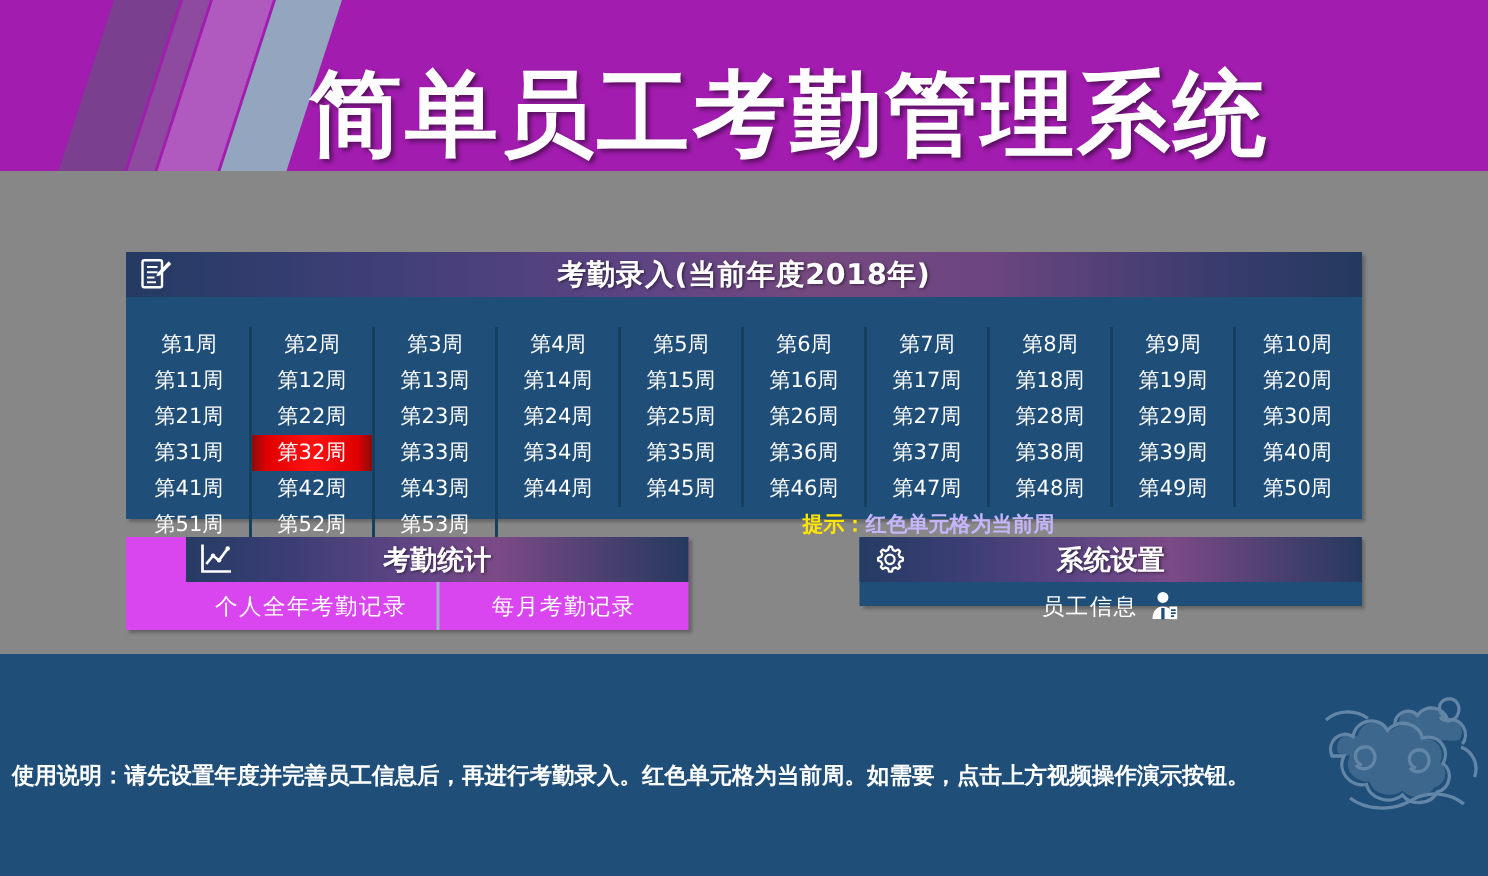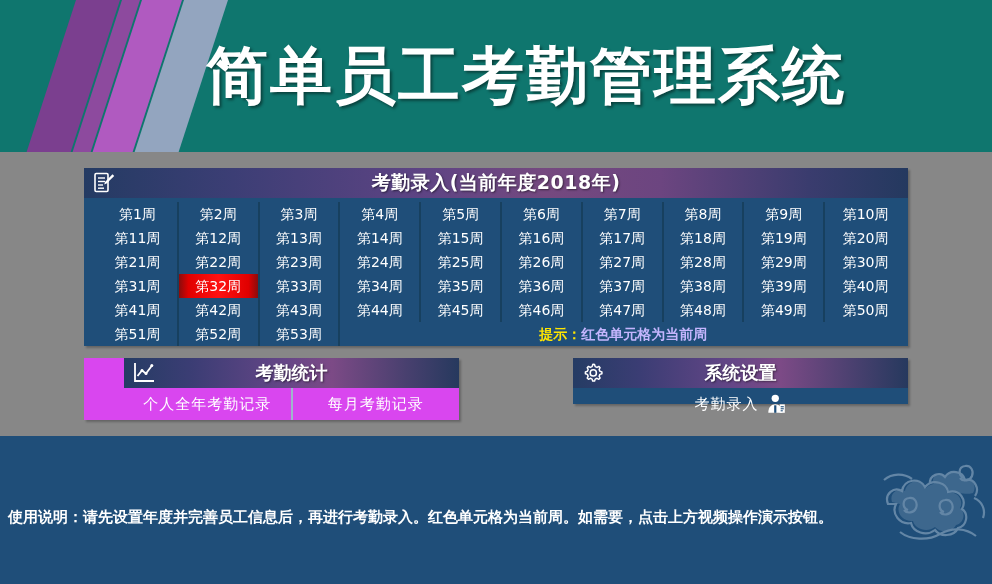--- a/index.html
+++ b/index.html
@@ -5,22 +5,22 @@
   html,body{margin:0;padding:0;}
   body{
     width:992px;height:584px;overflow:hidden;
     background:#878787;
     font-family:"DejaVu Sans","Liberation Sans",sans-serif;
     position:relative;
   }
 
   
   .header{
-    position:absolute;left:0;top:0;width:992px;height:152px;
-    background:#0f766e;overflow:hidden;
+    position:absolute;left:0;top:0;width:992px;height:114px;
+    background:#a21caf;overflow:hidden;
   }
   .stripe{position:absolute;top:-40px;height:240px;transform:skewX(-18deg);}
   .stripe.s1{left:50px;width:44px;background:#7b3f8f;}
   .stripe.s2{left:96px;width:18px;background:#8d4a9e;}
   .stripe.s3{left:116px;width:40px;background:#b05ac0;}
   .stripe.s4{left:158px;width:44px;background:#93a5bf;}
   .header-title{
     position:absolute;left:0;top:0;width:992px;height:152px;
     display:flex;align-items:center;justify-content:center;
     color:#ffffff;font-size:62px;font-weight:bold;letter-spacing:2px;
@@ -42,22 +42,21 @@
   .panel-head .title{
     color:#ffffff;font-size:19px;font-weight:bold;letter-spacing:.5px;
     text-shadow:1px 1px 2px rgba(0,0,0,.5);
   }
   .head-icon{
     position:absolute;left:8px;top:3px;width:24px;height:24px;
   }
 
   .week-grid{
     display:grid;grid-template-columns:repeat(10,1fr);
-    padding:4px 2px 0 2px;
-    margin-left:12px;
+    padding:20px 2px 0 2px;
   }
   .wk{
     position:relative;height:24px;line-height:24px;text-align:center;
     color:#ffffff;font-size:14px;
     border-right:2px solid #17405f;
     box-sizing:border-box;
   }
   .wk:nth-child(10n){border-right:none;}
   .wk.current{
     background:linear-gradient(90deg,#8a0c0c 0%,#e00000 12%,#ff1111 50%,#e00000 88%,#8a0c0c 100%);
@@ -221,21 +220,21 @@
     <span class="sub-icon">
       <svg viewBox="0 0 24 24" width="24" height="24">
         <path d="M12 3.2 L13.6 3.6 L14.2 5.6 L16 6.4 L17.8 5.4 L19.1 6.7 L18.1 8.5 L18.9 10.3 L20.9 10.9 L20.9 12.8 L18.9 13.4 L18.1 15.2 L19.1 17 L17.8 18.3 L16 17.3 L14.2 18.1 L13.6 20.1 L11.7 20.1 L11.1 18.1 L9.3 17.3 L7.5 18.3 L6.2 17 L7.2 15.2 L6.4 13.4 L4.4 12.8 L4.4 10.9 L6.4 10.3 L7.2 8.5 L6.2 6.7 L7.5 5.4 L9.3 6.4 L11.1 5.6 L11.7 3.6 Z" fill="none" stroke="#ffffff" stroke-width="1.5" stroke-linejoin="round"></path>
         <circle cx="12.3" cy="11.9" r="3.1" fill="none" stroke="#ffffff" stroke-width="1.5"></circle>
       </svg>
     </span>
     <span class="title">系统设置</span>
   </div>
   <div class="sub-row">
     <div class="sub-cell">
-      <span>考勤录入</span>
+      <span>员工信息</span>
       <span class="cell-ico">
         <svg viewBox="0 0 24 24" width="22" height="22">
           <circle cx="11.2" cy="5.8" r="4" fill="#ffffff"></circle>
           <path d="M3.6 21.5 C3.6 15.6 7 12.4 11.2 12.4 C15.4 12.4 18.8 15.6 18.8 21.5 Z" fill="#ffffff"></path>
           <rect x="10" y="13.4" width="2.4" height="8.2" fill="#1f4e79"></rect>
           <rect x="16" y="12.4" width="5.6" height="9.2" fill="#ffffff"></rect>
           <line x1="17.1" y1="15" x2="20.5" y2="15" stroke="#1f4e79" stroke-width="1.2"></line>
           <line x1="17.1" y1="17.2" x2="20.5" y2="17.2" stroke="#1f4e79" stroke-width="1.2"></line>
           <line x1="17.1" y1="19.4" x2="19.4" y2="19.4" stroke="#1f4e79" stroke-width="1.2"></line>
         </svg>

